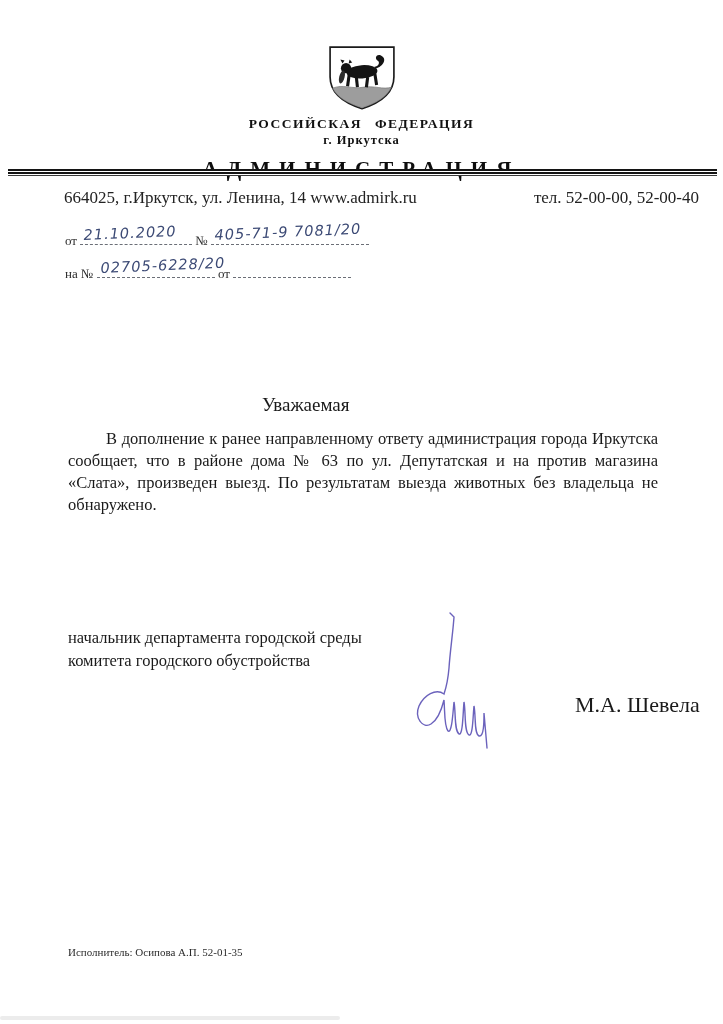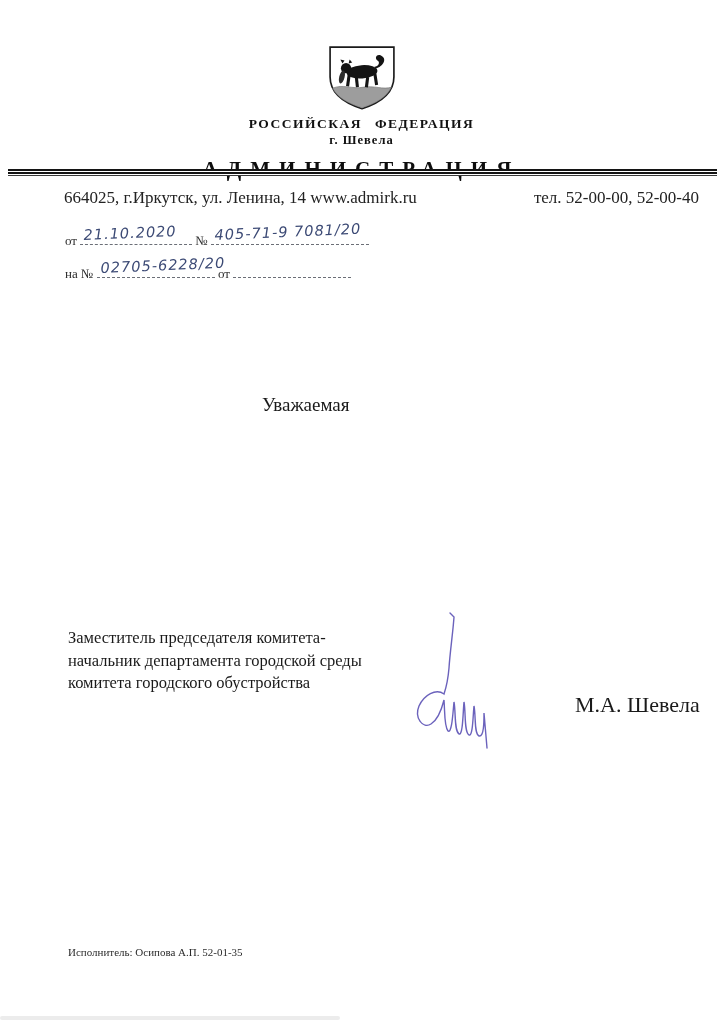--- a/index.html
+++ b/index.html
@@ -73,21 +73,21 @@
         <rect x="20" y="28" width="3" height="11" transform="rotate(8 21 28)"></rect>
         <rect x="27" y="30" width="3" height="10" transform="rotate(-6 28 30)"></rect>
         <rect x="38" y="30" width="3" height="10" transform="rotate(7 39 30)"></rect>
         <rect x="45" y="27" width="3" height="11" transform="rotate(-9 46 27)"></rect>
         <path d="M47,22 C55,20 59,12 52,9 C48,7.5 46,12 49,14 C52,15.5 50,20 46,20 Z"></path>
       </g>
 
       <ellipse cx="14.5" cy="30" rx="2.6" ry="6.5" transform="rotate(14 14.5 30)" fill="#2d2d2d"></ellipse>
     </svg>
     <div class="country">РОССИЙСКАЯ  ФЕДЕРАЦИЯ</div>
-    <div class="city">г. Шевела</div>
+    <div class="city">г. Иркутска</div>
     <div class="org">АДМИНИСТРАЦИЯ</div>
   </div>
 
   <div class="rule"></div>
 
   <div class="inforow">
     <span>664025,  г.Иркутск, ул. Ленина, 14   www.admirk.ru</span>
     <span>тел. 52-00-00, 52-00-40</span>
   </div>
 
@@ -108,24 +108,24 @@
         <span class="hand">02705-6228/20</span>
       </span>
       <span>от</span>
       <span class="blank" style="width:118px;"></span>
     </div>
   </div>
 
   <div class="salutation">Уважаемая</div>
 
   <div class="bodytext">
+    <p>В дополнение к ранее направленному ответу администрация города Иркутска сообщает, что в районе дома № 63 по ул. Депутатская и на против магазина «Слата», произведен выезд. По результатам выезда животных без владельца не обнаружено.</p>
   </div>
 
   <div class="signoff">
-    <div>Заместитель председателя комитета-</div>
     <div>начальник департамента городской среды</div>
     <div>комитета городского обустройства</div>
   </div>
 
   <svg class="signature" viewBox="0 0 92 140">
     <path d="M44,3 L48,7 C47,22 44,42 43,58 C42,70 40,78 38,84
              C30,78 18,85 13,96 C8,108 17,119 25,114 C33,109 36,98 38,90
              C39,102 38,116 42,121 C46,124 47,101 48,92
              C50,103 48,120 53,124 C57,126 57,101 58,92
              C60,103 58,122 63,125 C67,127 67,104 68,96

